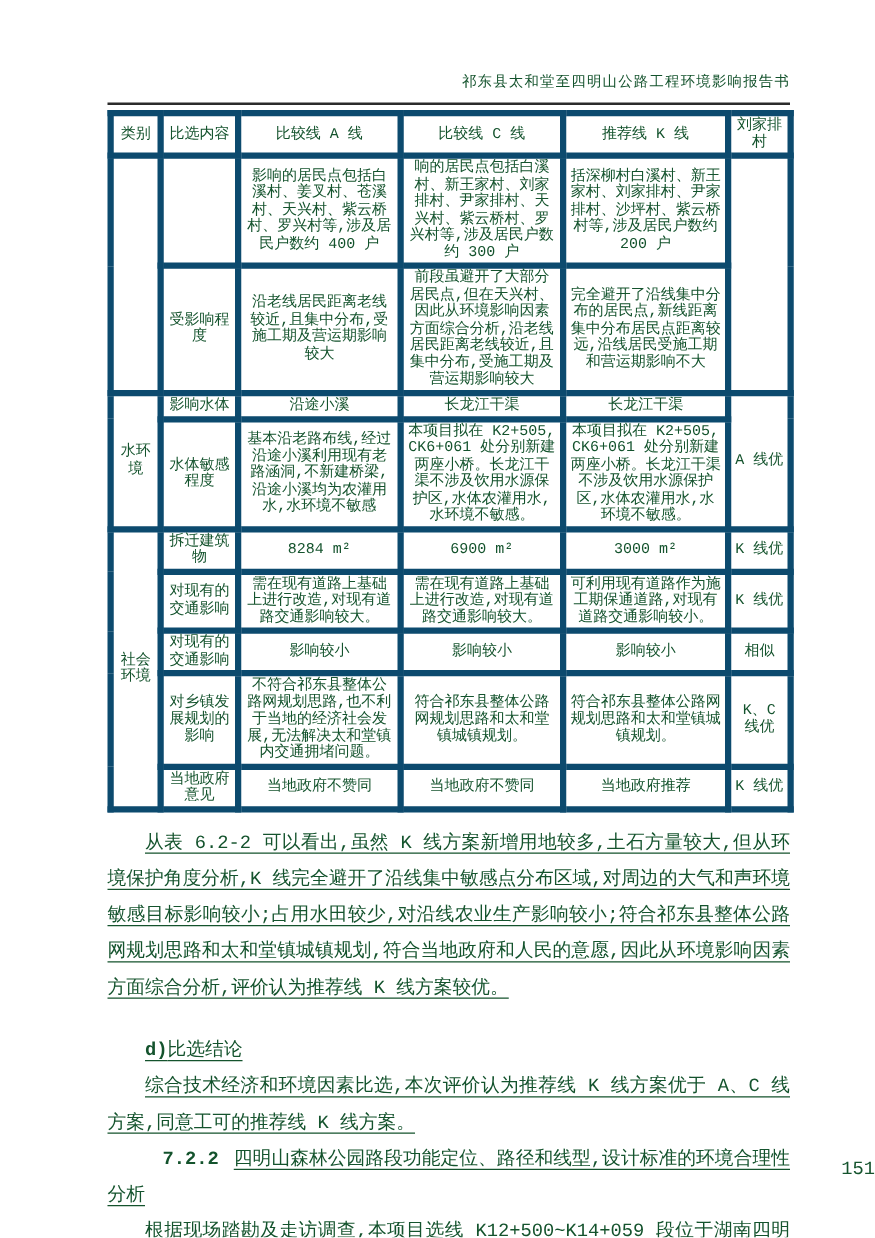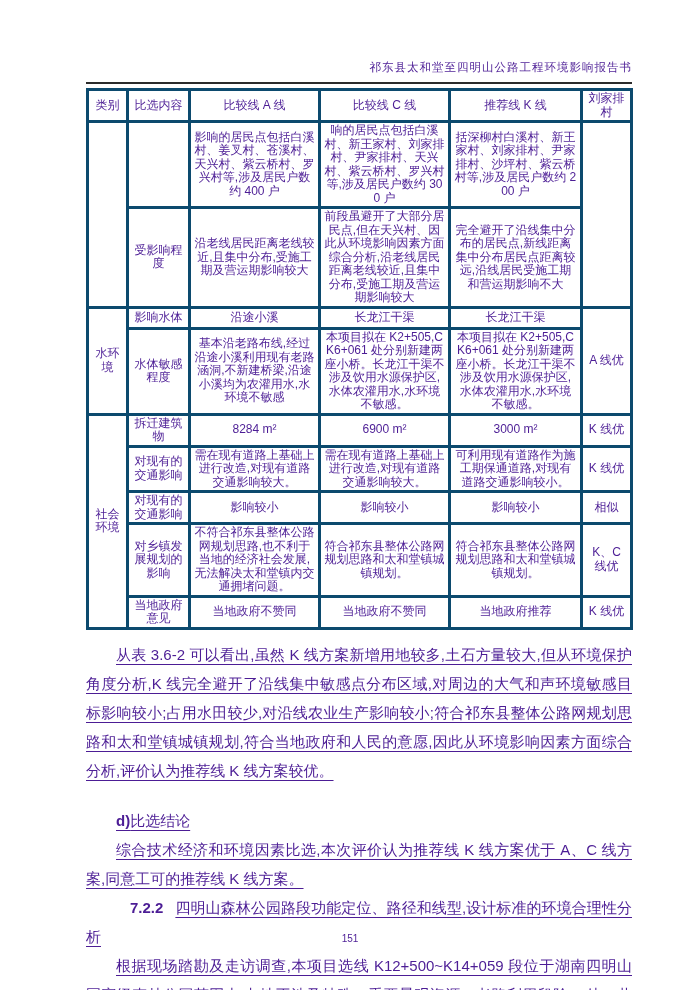--- a/index.html
+++ b/index.html
@@ -2,22 +2,22 @@
 <html><head>
 <meta charset="utf-8">
 <style>
   * { box-sizing: border-box; }
   html, body { margin: 0; padding: 0; background: #ffffff; }
   .page {
     position: relative;
     width: 700px;
     height: 990px;
     background: #ffffff;
-    font-family: Liberation Sans, sans-serif;
-    color: #4c1d95;
+    font-family: Liberation Mono, monospace;
+    color: #14532d;
     overflow: hidden;
   }
   .content {
     position: absolute;
     left: 86px;
     top: 60px;
     width: 546px;
   }
   
   .doc-header {
@@ -31,21 +31,21 @@
   
   table.cmp {
     width: 100%;
     border-collapse: collapse;
     table-layout: fixed;
     margin-top: 4px;
     font-size: 12px;
     line-height: 13.5px;
   }
   table.cmp th, table.cmp td {
-    border: 3px solid #0c4a6e;
+    border: 5px solid #0c4a6e;
     text-align: center;
     vertical-align: middle;
     padding: 1px 3px;
     font-weight: normal;
     word-break: break-all;
   }
   table.cmp th { padding: 1px 4px; }
   td.cat { padding: 1px 8px; }
   td.item { padding: 1px 2px; }
   tr.trh { height: 24px; }
@@ -87,22 +87,22 @@
   }
   p.sec-head .ttl {
     text-decoration: underline;
     text-underline-offset: 4px;
     margin-top: 40px;
   }
   .page-number {
     position: absolute;
     left: 0; right: 0;
     bottom: 46px;
-    text-align: center;
-    font-size: 10px;
+    text-align: right;
+    font-size: 15px;
   }
 </style>
 </head>
 <body>
 
 <div class="page">
   <div class="content">
 
     <div class="doc-header">
       <span>祁东县太和堂至四明山公路工程环境影响报告书</span>
@@ -187,21 +187,21 @@
         <td class="item">当地政府意见</td>
         <td>当地政府不赞同</td>
         <td>当地政府不赞同</td>
         <td>当地政府推荐</td>
         <td>K 线优</td>
       </tr>
     </tbody>
       </table>
 
     <div class="bodytext">
-      <p>从表 3.6-2 可以看出,虽然 K 线方案新增用地较多,土石方量较大,但从环境保护角度分析,K 线完全避开了沿线集中敏感点分布区域,对周边的大气和声环境敏感目标影响较小;占用水田较少,对沿线农业生产影响较小;符合祁东县整体公路网规划思路和太和堂镇城镇规划,符合当地政府和人民的意愿,因此从环境影响因素方面综合分析,评价认为推荐线 K 线方案较优。</p>
+      <p>从表 6.2-2 可以看出,虽然 K 线方案新增用地较多,土石方量较大,但从环境保护角度分析,K 线完全避开了沿线集中敏感点分布区域,对周边的大气和声环境敏感目标影响较小;占用水田较少,对沿线农业生产影响较小;符合祁东县整体公路网规划思路和太和堂镇城镇规划,符合当地政府和人民的意愿,因此从环境影响因素方面综合分析,评价认为推荐线 K 线方案较优。</p>
       <p class="list-line"><span class="u"><span class="lbl">d)</span><span>比选结论</span></span></p>
       <p>综合技术经济和环境因素比选,本次评价认为推荐线 K 线方案优于 A、C 线方案,同意工可的推荐线 K 线方案。</p>
       <p class="sec-head"><span class="num">7.2.2</span><span class="ttl">四明山森林公园路段功能定位、路径和线型,设计标准的环境合理性分析</span></p>
       <p>根据现场踏勘及走访调查,本项目选线 K12+500~K14+059 段位于湖南四明山国家级森林公园范围内,占地不涉及特殊、重要景观资源。老路利用段除 4 处、共 480m 路段(桩号分别为 K10+500~580、K12+280~340、K13+200~410、K13+430~560)因线</p>
     </div>
 
   </div>
 
   <div class="page-number">151</div>
 </div>

